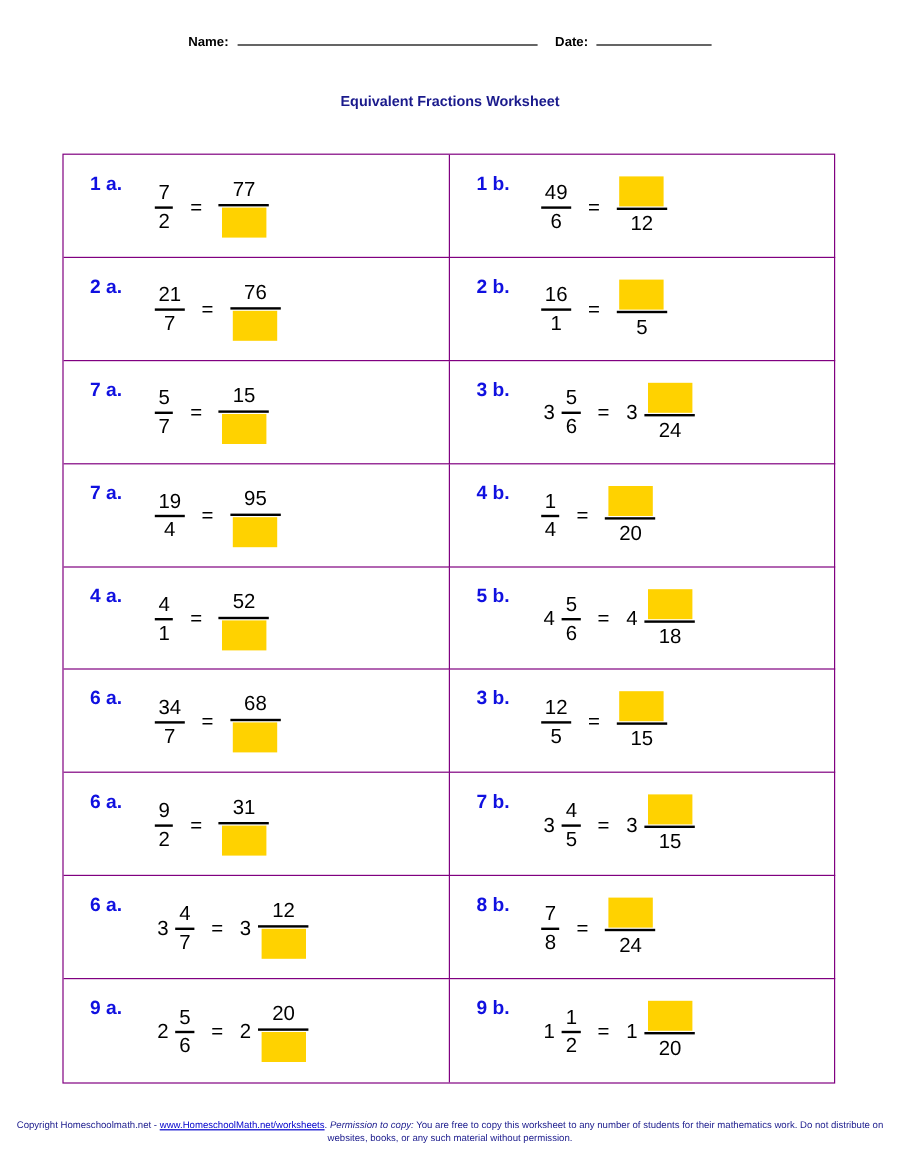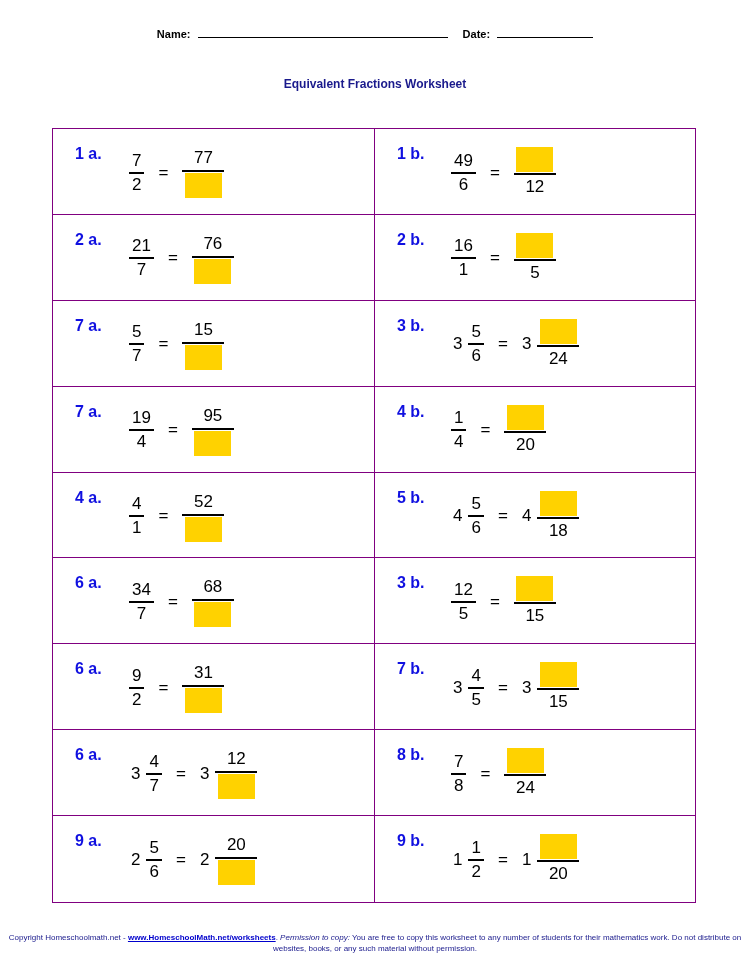--- a/index.html
+++ b/index.html
@@ -16,21 +16,21 @@
   .frac{display:inline-flex;flex-direction:column;align-items:center;}
   .frac .num,.frac .den{line-height:22px;height:22px;text-align:center;}
   .frac .bar{height:2px;background:#000;width:100%;}
   .frac.small .num,.frac.small .den{padding:0 3px;}
   .frac.big{min-width:42px;}
   .blank{display:inline-block;width:37px;height:25px;background:#ffd200;}
   .frac.big .bar{margin:1px 0;}
   .eq{margin:0 14px;}
   .whole{margin-right:6px;}
   .footer{position:absolute;top:932px;left:0;width:750px;text-align:center;font-size:8px;color:#1a1a8c;line-height:11px;}
-  .footer a{color:#0000cc;font-weight:bold;text-decoration:underline;}
+  .footer a{color:#0000cc;font-weight:normal;text-decoration:underline;}
   .footer i{font-style:italic;}
 </style>
 </head>
 <body>
 
 <div class="namebar">
   <span>Name:</span>
   <span class="line" style="width:250px;margin-left:4px;margin-right:12px;"></span>
   <span>Date:</span>
   <span class="line" style="width:96px;margin-left:4px;"></span>

